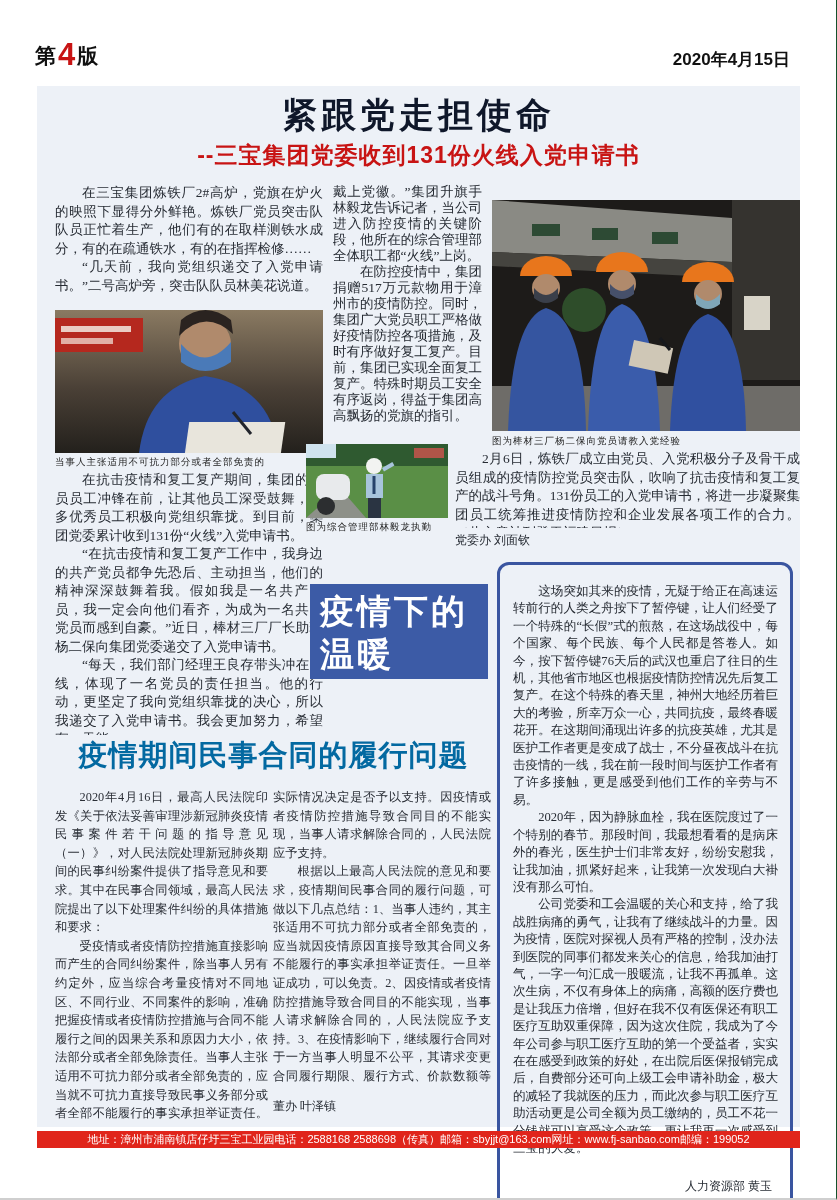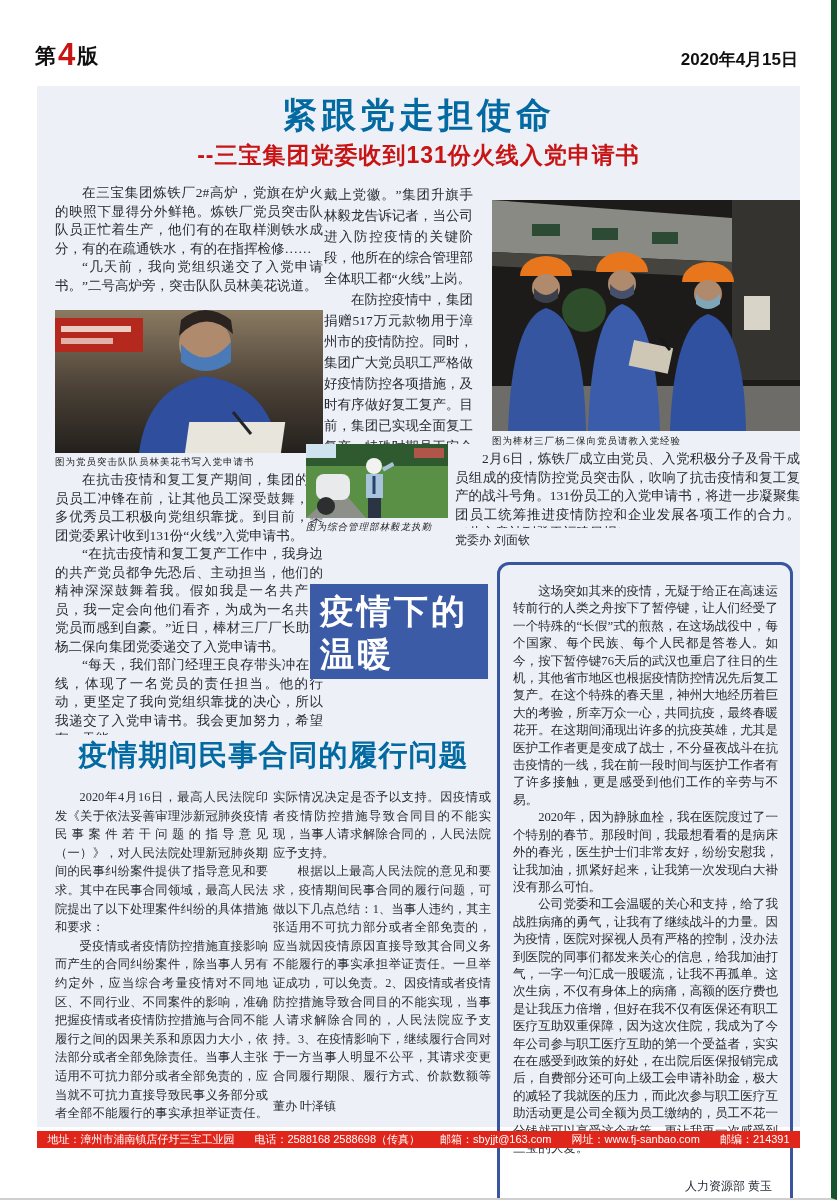--- a/index.html
+++ b/index.html
@@ -1,28 +1,28 @@
 <!DOCTYPE html>
 <html><head>
 <meta charset="utf-8">
 <style>
   html,body{margin:0;padding:0;background:#ffffff;}
   .page{
     position:relative;width:837px;height:1200px;background:#ffffff;
     font-family:"Liberation Serif","DejaVu Serif",serif;
-    overflow:hidden;border-right:6px solid #14532d;border-bottom:2px solid #cfcfcf;
+    overflow:hidden;border-right:1px solid #14532d;border-bottom:2px solid #cfcfcf;
     box-sizing:border-box;
   }
   
   .edition{position:absolute;left:35px;top:38px;font-family:"Liberation Sans","DejaVu Sans",sans-serif;font-weight:bold;color:#111;font-size:21px;line-height:34px;}
   .edition .num{color:#c81414;font-size:31px;padding:0 2px;vertical-align:-2px;}
-  .page-date{position:absolute;right:33px;top:48px;font-family:"Liberation Sans","DejaVu Sans",sans-serif;font-weight:bold;font-size:17px;color:#111;}
+  .page-date{position:absolute;right:46px;top:48px;font-family:"Liberation Sans","DejaVu Sans",sans-serif;font-weight:bold;font-size:17px;color:#111;}
   
   .panel{position:absolute;left:37px;top:86px;width:763px;height:1041px;background:#edf1f7;}
-  .main-title{position:absolute;left:0;top:6px;width:100%;text-align:center;color:#0369a1;font-family:"Liberation Sans","DejaVu Sans",sans-serif;font-weight:bold;font-size:35px;letter-spacing:4px;}
+  .main-title{position:absolute;left:0;top:6px;width:100%;text-align:center;color:#0f172a;font-family:"Liberation Sans","DejaVu Sans",sans-serif;font-weight:bold;font-size:35px;letter-spacing:4px;}
   .sub-title{position:absolute;left:0;top:54px;width:100%;text-align:center;color:#c81414;font-family:"Liberation Sans","DejaVu Sans",sans-serif;font-weight:bold;font-size:23px;letter-spacing:1px;}
   
   .a1-text{position:absolute;font-size:13.5px;line-height:18.5px;color:#262b33;text-align:justify;overflow:hidden;}
   .a1-text p{margin:0;text-indent:2em;}
   .photo{position:absolute;overflow:hidden;background:#444;}
   .photo svg{display:block;}
   .caption{position:absolute;text-align:left;font-size:9.5px;color:#222;letter-spacing:1px;}
   .byline{position:absolute;text-align:left;font-size:12px;color:#262b33;}
   
   .warm-box{position:absolute;left:273px;top:498px;width:178px;height:95px;background:#3c5ba6;color:#fff;
@@ -34,21 +34,21 @@
     font-size:12.6px;line-height:17.4px;color:#262b33;text-align:justify;}
   .blue-frame-inner p{margin:0;text-indent:2em;}
   .blue-frame .byline{right:18px;bottom:12px;left:auto;top:auto;}
   
   .a2-title{position:absolute;left:18px;top:650px;width:437px;text-align:center;color:#0369a1;
     font-family:"Liberation Sans","DejaVu Sans",sans-serif;font-weight:bold;font-size:29px;letter-spacing:1px;}
   .a2-text{position:absolute;font-size:12.3px;line-height:18.6px;color:#2a2e36;text-align:justify;overflow:hidden;}
   .a2-text p{margin:0;text-indent:2em;}
   
   .footer-bar{position:absolute;left:37px;top:1131px;width:763px;height:17px;background:#e0251b;color:#ffffff;
-    display:flex;align-items:center;justify-content:center;gap:20px;
+    display:flex;align-items:center;justify-content:center;
     font-family:"Liberation Sans","DejaVu Sans",sans-serif;font-size:11px;white-space:nowrap;}
 </style>
 </head>
 <body>
 
 <div class="page">
 
   <div class="edition"><span>第</span><span class="num">4</span><span>版</span></div>
   <div class="page-date">2020年4月15日</div>
 
@@ -76,50 +76,50 @@
         <rect x="6" y="16" width="70" height="6" fill="#f3e9e0" opacity="0.85"></rect>
         <rect x="6" y="28" width="52" height="6" fill="#f3e9e0" opacity="0.7"></rect>
         <circle cx="150" cy="34" r="26" fill="#b08a6c"></circle>
         <path d="M124 26 Q150 -2 178 24 L176 10 Q150 -10 126 10 Z" fill="#2a2320"></path>
         <path d="M126 34 Q150 62 176 32 L176 52 Q150 70 126 52 Z" fill="#4a7ab8"></path>
         <path d="M84 143 Q92 78 150 66 Q216 76 224 143 Z" fill="#2f4f9e"></path>
         <rect x="150" y="112" width="96" height="31" fill="#e8e5dc" transform="skewX(-8)"></rect>
         <line x1="178" y1="102" x2="196" y2="124" stroke="#22252c" stroke-width="3"></line>
       </svg>
     </div>
-    <div class="caption" style="left:18px;top:370px;width:268px;">图为党员突击队队员林美花书写入党申请书</div>
+    <div class="caption" style="left:18px;top:370px;width:268px;">当事人主张适用不可抗力部分或者全部免责的</div>
 
     <div class="a1-text" style="left:18px;top:385px;width:268px;height:264px;">
       <p>在抗击疫情和复工复产期间，集团的党员员工冲锋在前，让其他员工深受鼓舞，许多优秀员工积极向党组织靠拢。到目前，集团党委累计收到131份“火线”入党申请书。</p>
       <p>“在抗击疫情和复工复产工作中，我身边的共产党员都争先恐后、主动担当，他们的精神深深鼓舞着我。假如我是一名共产党员，我一定会向他们看齐，为成为一名共产党员而感到自豪。”近日，棒材三厂厂长助理杨二保向集团党委递交了入党申请书。</p>
       <p>“每天，我们部门经理王良存带头冲在一线，体现了一名党员的责任担当。他的行动，更坚定了我向党组织靠拢的决心，所以我递交了入党申请书。我会更加努力，希望有一天能</p>
     </div>
 
-    <div class="a1-text" style="left:287px;top:98px;width:149px;height:260px;line-height:21px;">
+    <div class="a1-text" style="left:296px;top:98px;width:149px;height:260px;line-height:16px;">
       <p style="text-indent:0;">戴上党徽。”集团升旗手林毅龙告诉记者，当公司进入防控疫情的关键阶段，他所在的综合管理部全体职工都“火线”上岗。</p>
       <p>在防控疫情中，集团捐赠517万元款物用于漳州市的疫情防控。同时，集团广大党员职工严格做好疫情防控各项措施，及时有序做好复工复产。目前，集团已实现全面复工复产。特殊时期员工安全有序返岗，得益于集团高高飘扬的党旗的指引。</p>
     </div>
 
     <div class="photo" style="left:269px;top:358px;width:142px;height:74px;">
       <svg width="142" height="74" viewBox="0 0 142 74">
         <rect width="142" height="74" fill="#5a8f46"></rect>
         <rect width="142" height="22" fill="#2f5a30"></rect>
         <rect x="0" y="0" width="30" height="14" fill="#cfe3ee"></rect>
         <rect x="108" y="4" width="30" height="10" fill="#b05548"></rect>
         <path d="M0 74 L34 44 L60 74 Z" fill="#8d9089"></path>
         <rect x="10" y="30" width="34" height="26" rx="8" fill="#e8eaec"></rect>
         <circle cx="20" cy="62" r="9" fill="#2c2e30"></circle>
         <circle cx="68" cy="22" r="8" fill="#f2f3f1"></circle>
         <rect x="60" y="30" width="17" height="24" fill="#a8c4dc"></rect>
         <rect x="76" y="24" width="12" height="4" fill="#a8c4dc" transform="rotate(-30 76 24)"></rect>
         <rect x="62" y="54" width="13" height="20" fill="#2a3442"></rect>
         <line x1="68" y1="32" x2="68" y2="50" stroke="#27436b" stroke-width="3"></line>
       </svg>
     </div>
-    <div class="caption" style="left:269px;top:435px;width:142px;font-style:italic;">图为综合管理部林毅龙执勤</div>
+    <div class="caption" style="left:269px;top:435px;width:142px;">图为综合管理部林毅龙执勤</div>
 
     <div class="warm-box">
       <div>疫情下的</div>
       <div>温暖</div>
     </div>
 
     <div class="photo" style="left:455px;top:114px;width:308px;height:231px;">
       <svg width="308" height="231" viewBox="0 0 308 231">
         <rect width="308" height="231" fill="#1d1b19"></rect>
         <polygon points="0,0 240,18 240,62 0,52" fill="#8a8a84"></polygon>
@@ -179,16 +179,16 @@
     </div>
     <div class="byline" style="left:236px;top:1012px;width:218px;">董办 叶泽镇</div>
 
   </div>
 
   <div class="footer-bar">
     <span>地址：漳州市浦南镇店仔圩三宝工业园</span>
     <span>电话：2588168 2588698（传真）</span>
     <span>邮箱：sbyjjt@163.com</span>
     <span>网址：www.fj-sanbao.com</span>
-    <span>邮编：214391</span>
+    <span>邮编：199052</span>
   </div>
 
 </div>
 
 </body></html>

